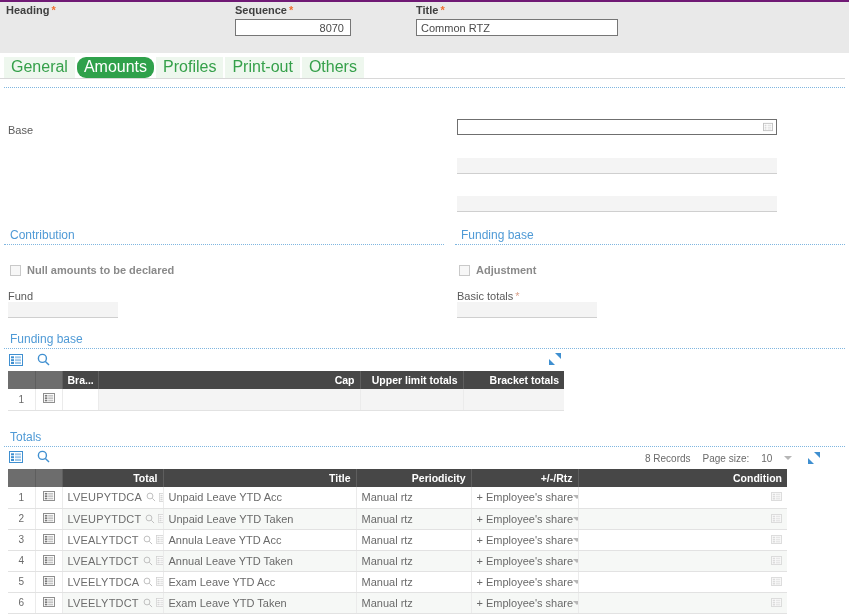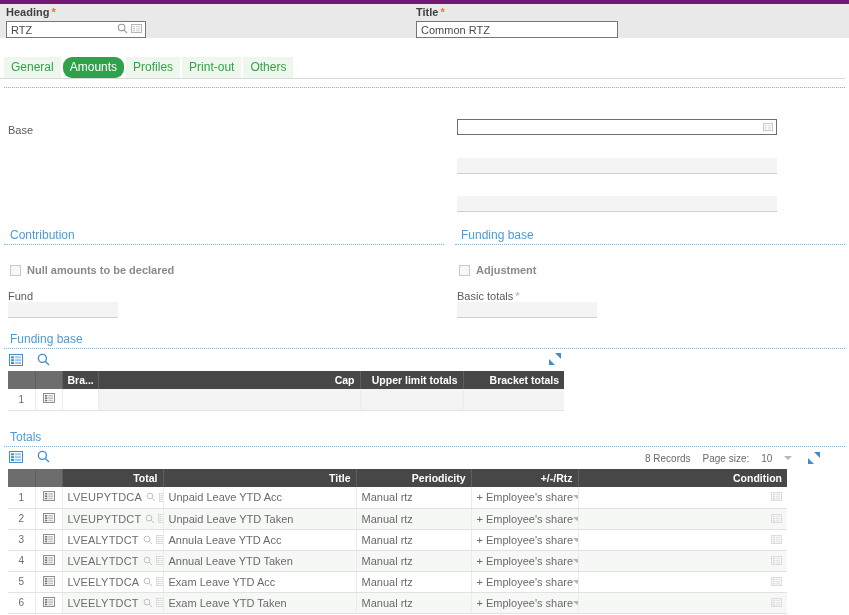--- a/index.html
+++ b/index.html
@@ -12,23 +12,23 @@
     height: 615px;
     overflow: hidden;
     font-family: "Liberation Sans", sans-serif;
     font-size: 11px;
     color: #3c3c3c;
   }
 
   
   .header-bar {
     position: relative;
-    height: 38px;
+    height: 53px;
     background: #e9e9e9;
-    border-top: 4px solid #701a75;
+    border-top: 2px solid #701a75;
     box-sizing: border-box;
   }
   .hdr-field {
     position: absolute;
     top: 2px;
   }
   .hdr-label {
     font-size: 11px;
     font-weight: bold;
     color: #404040;
@@ -78,21 +78,21 @@
   .tabs {
     position: absolute;
     top: 57px;
     left: 4px;
     display: flex;
     align-items: flex-end;
     gap: 2px;
   }
   .tab {
     padding: 3px 7px 4px 7px;
-    font-size: 12px;
+    font-size: 16px;
     color: #35a04a;
     background: #eef7ee;
     cursor: pointer;
     line-height: 14px;
     white-space: nowrap;
   }
   .tab.active {
     background: #2fa14b;
     color: #ffffff;
     border-radius: 9px;
@@ -258,44 +258,28 @@
   }
   .cond-cell { text-align: right; }
 </style>
 </head>
 <body>
 
 <div class="header-bar">
 
   <div class="hdr-field" style="left:6px; width:140px;">
     <div class="hdr-label"><span>Heading</span><span class="req-star">*</span></div>
+  </div>
+
+  <div class="hdr-field" style="left:235px; width:116px;">
+    <div class="hdr-label"><span>Sequence</span><span class="req-star">*</span></div>
     <div class="hdr-input-wrap">
-      <input class="hdr-input" value="RTZ" style="">
-      <span class="inline-icons">
-        <span class="ico">
-          <svg width="11" height="11" viewBox="0 0 11 11">
-              <circle cx="4.6" cy="4.6" r="3.3" fill="none" stroke="#9a9a9a" stroke-width="1.1"></circle>
-              <line x1="7.1" y1="7.1" x2="10" y2="10" stroke="#9a9a9a" stroke-width="1.1"></line>
-            </svg>
-        </span>
-        <span class="ico">
-          <svg width="11" height="11" viewBox="0 0 11 11">
-              <rect x="0.5" y="1.5" width="10" height="8" fill="#fff" stroke="#b5b5b5"></rect>
-              <rect x="1.8" y="3" width="2" height="1.2" fill="#c3c3c3"></rect>
-              <rect x="1.8" y="5.1" width="2" height="1.2" fill="#c3c3c3"></rect>
-              <rect x="1.8" y="7.1" width="2" height="1.2" fill="#c3c3c3"></rect>
-              <rect x="5" y="3" width="4.2" height="1.2" fill="#d6d6d6"></rect>
-              <rect x="5" y="5.1" width="4.2" height="1.2" fill="#d6d6d6"></rect>
-              <rect x="5" y="7.1" width="4.2" height="1.2" fill="#d6d6d6"></rect>
-            </svg>
-        </span>
-      </span>
+      <input class="hdr-input num" value="8070" style="">
     </div>
   </div>
-
 
   <div class="hdr-field" style="left:416px; width:202px;">
     <div class="hdr-label"><span>Title</span><span class="req-star">*</span></div>
     <div class="hdr-input-wrap">
       <input class="hdr-input" value="Common RTZ" style="">
     </div>
   </div>
 
 </div>
 

